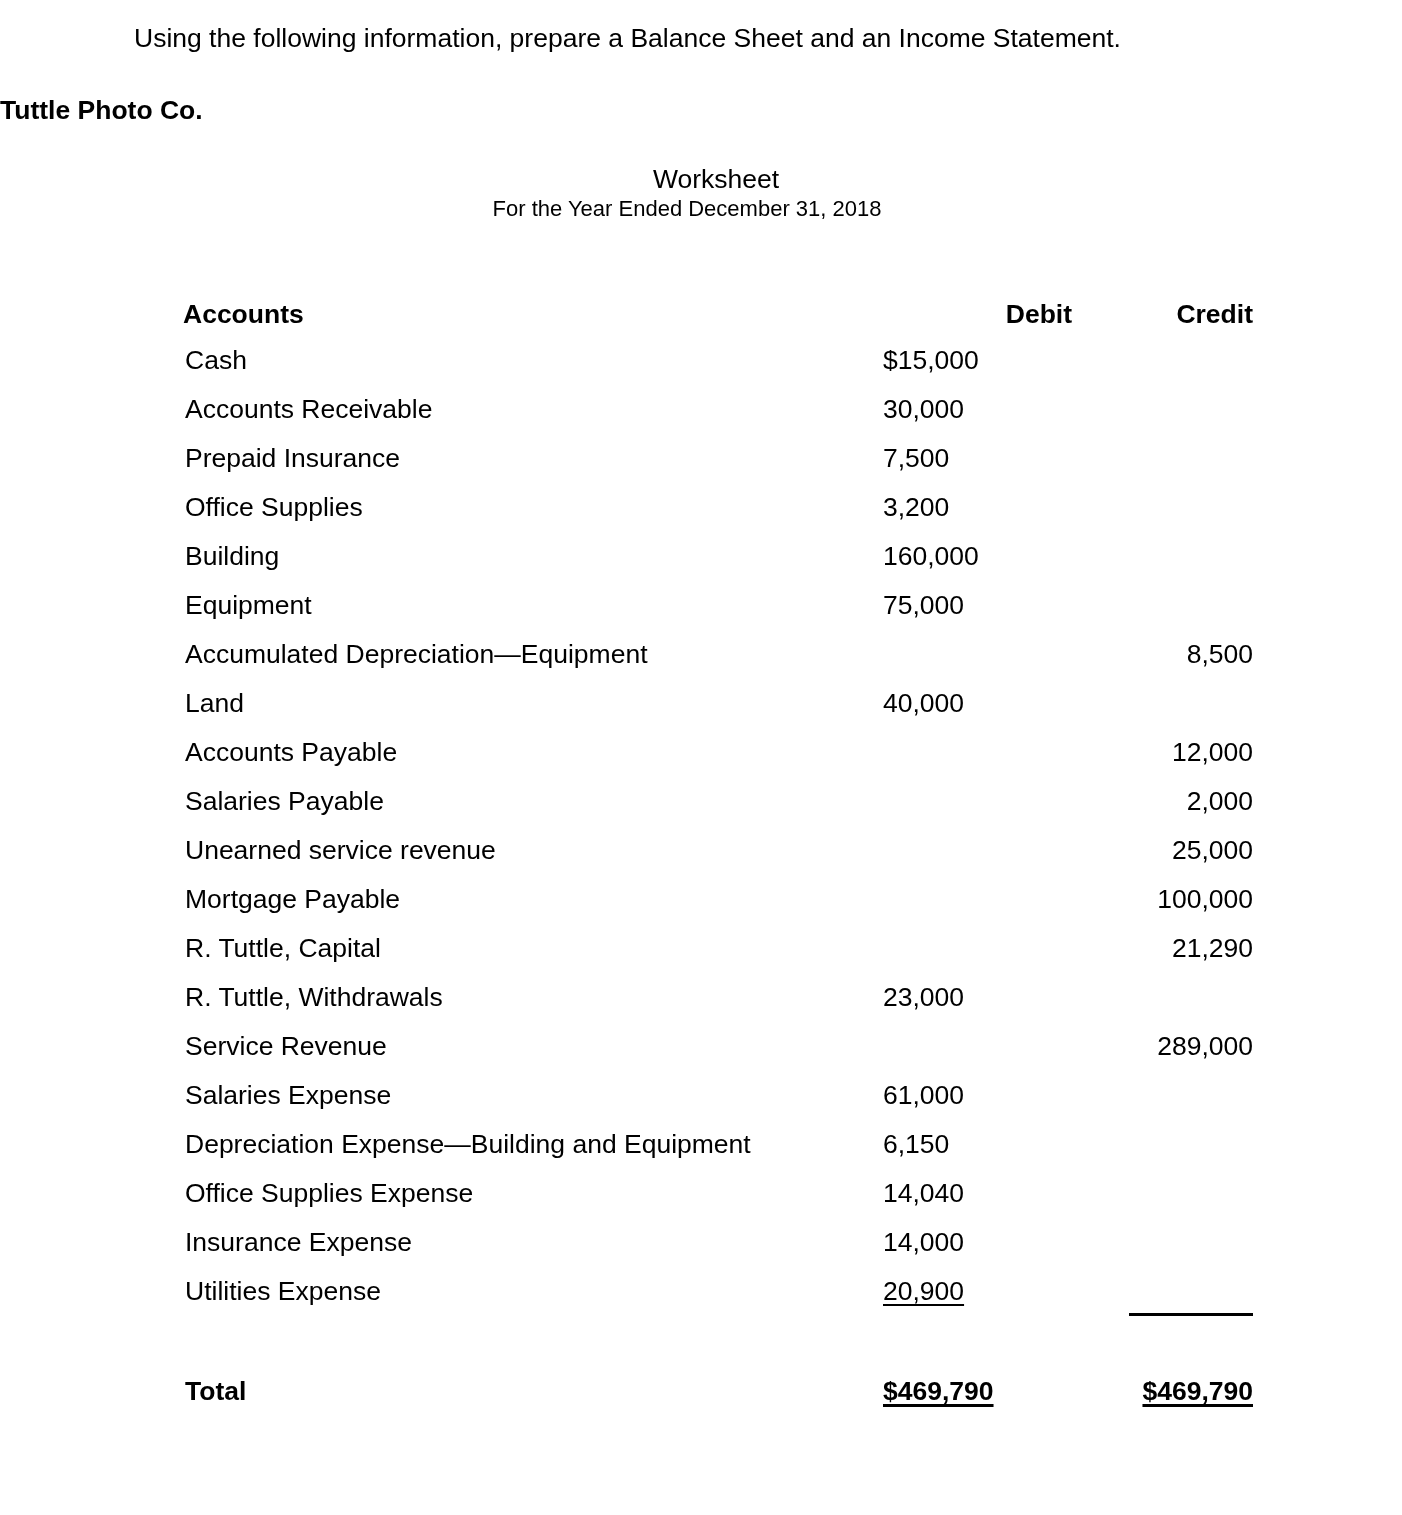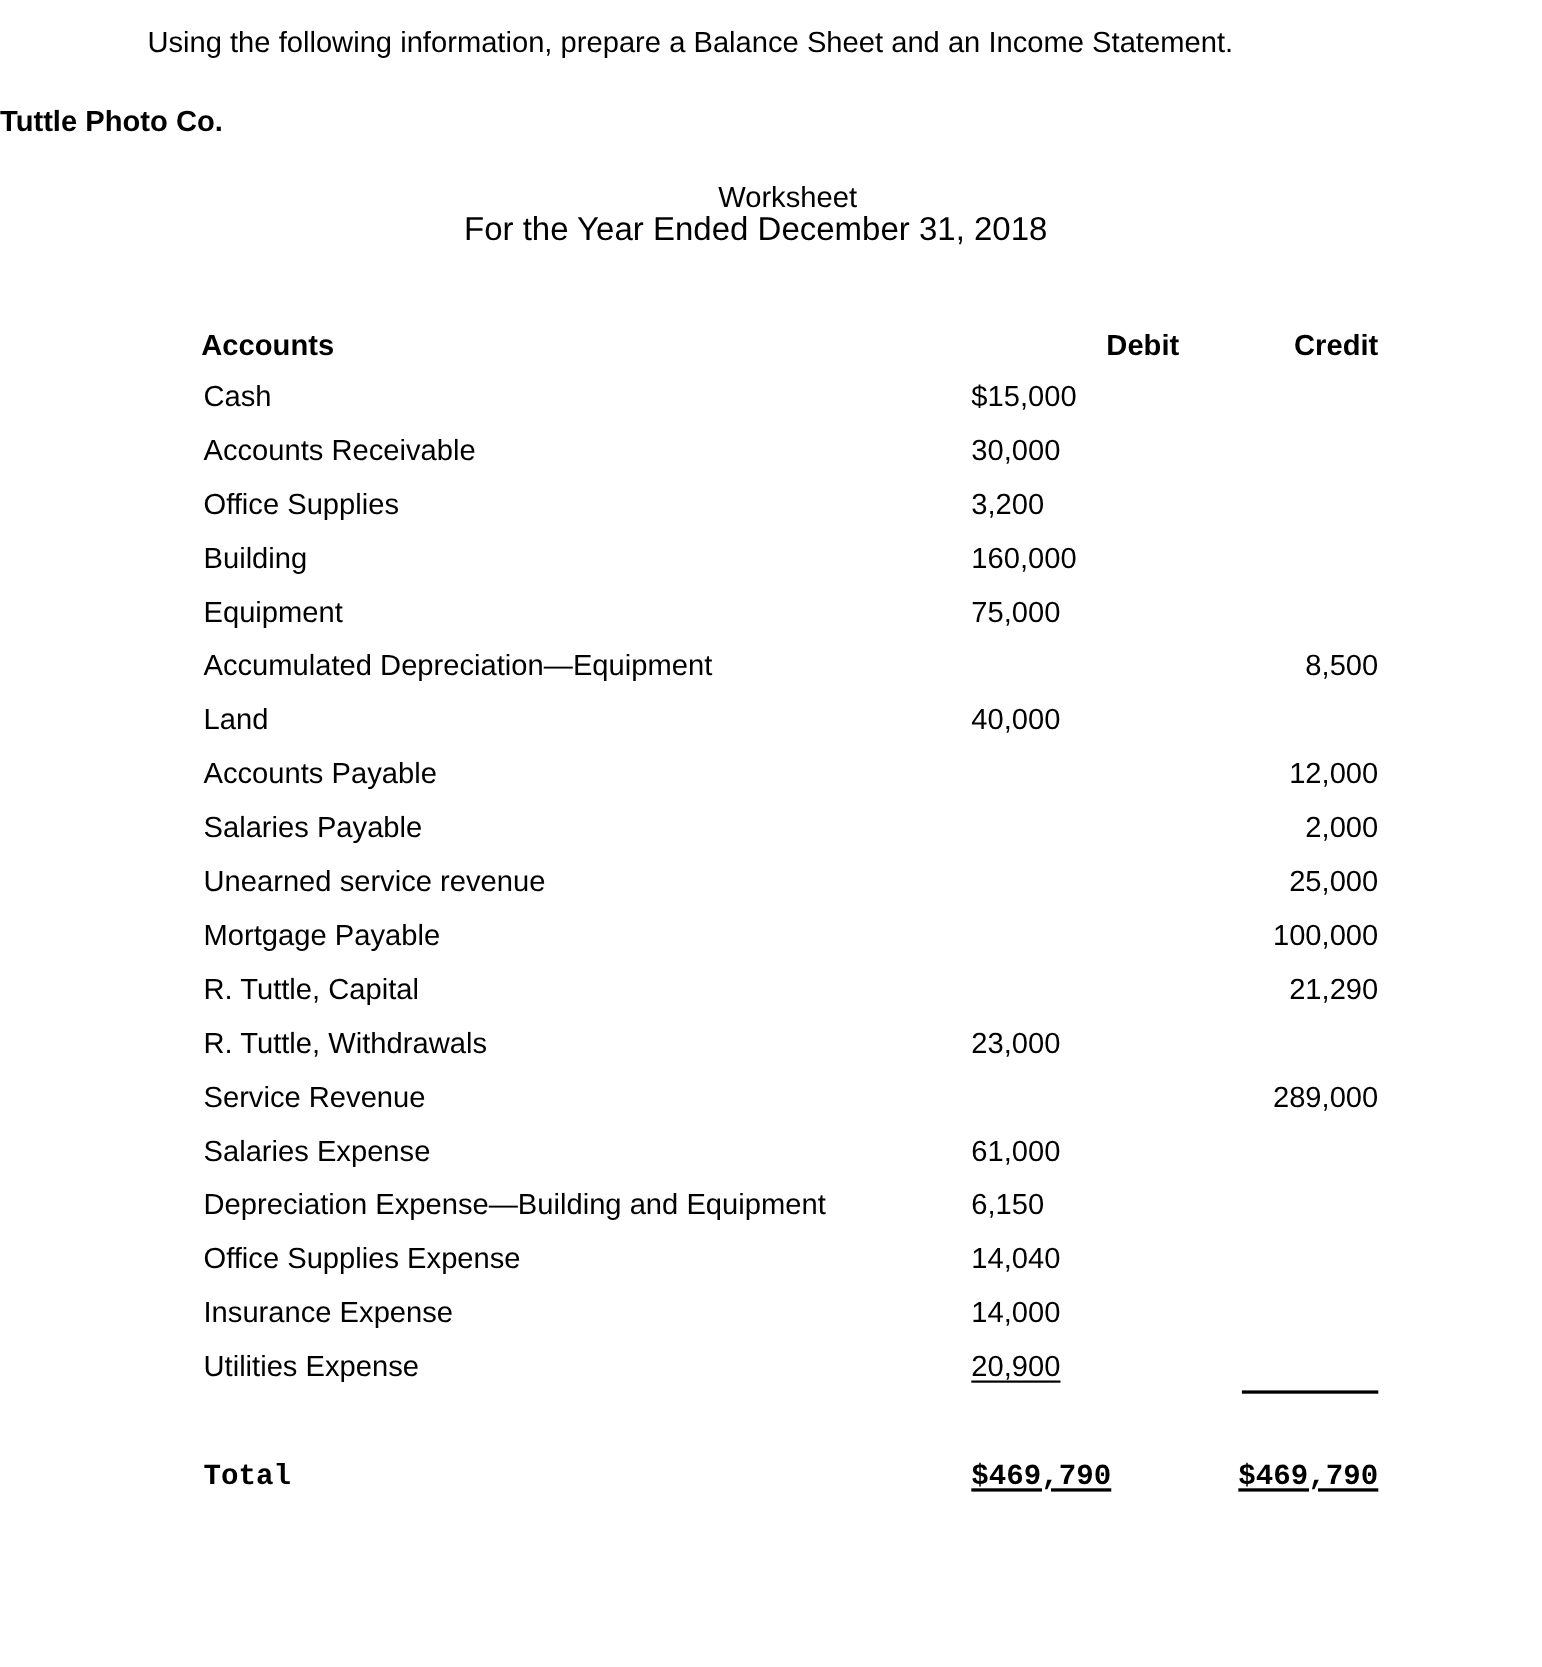--- a/index.html
+++ b/index.html
@@ -50,21 +50,21 @@
     text-align: center;
     font-size: 26.5px;
     line-height: 32px;
   }
   .doc-period {
     position: absolute;
     left: 0;
     top: 193px;
     width: 1374px;
     text-align: center;
-    font-size: 30px;
+    font-size: 22px;
     line-height: 32px;
   }
 
   
   .worksheet {
     position: absolute;
     left: 183px;
     top: 292px;
     width: 1070px;
     border-collapse: collapse;
@@ -119,21 +119,20 @@
   tr.spacer td {
     height: 50px;
     line-height: 50px;
   }
 
   
   tr.total td {
     font-weight: bold;
     height: 50px;
     line-height: 50px;
-    font-family: Liberation Mono, monospace;
   }
   tr.total .uline {
     text-underline-offset: 4px;
     text-decoration-thickness: 3px;
   }
 </style>
 </head>
 <body>
 
 <div class="page">
@@ -164,20 +163,25 @@
           <td class="acct">Cash</td>
           <td class="debit"><span>$15,000</span></td>
           <td class="credit"></td>
         </tr>
         <tr>
           <td class="acct">Accounts Receivable</td>
           <td class="debit"><span>30,000</span></td>
           <td class="credit"></td>
         </tr>
         <tr>
+          <td class="acct">Prepaid Insurance</td>
+          <td class="debit"><span>7,500</span></td>
+          <td class="credit"></td>
+        </tr>
+        <tr>
           <td class="acct">Office Supplies</td>
           <td class="debit"><span>3,200</span></td>
           <td class="credit"></td>
         </tr>
         <tr>
           <td class="acct">Building</td>
           <td class="debit"><span>160,000</span></td>
           <td class="credit"></td>
         </tr>
         <tr>

